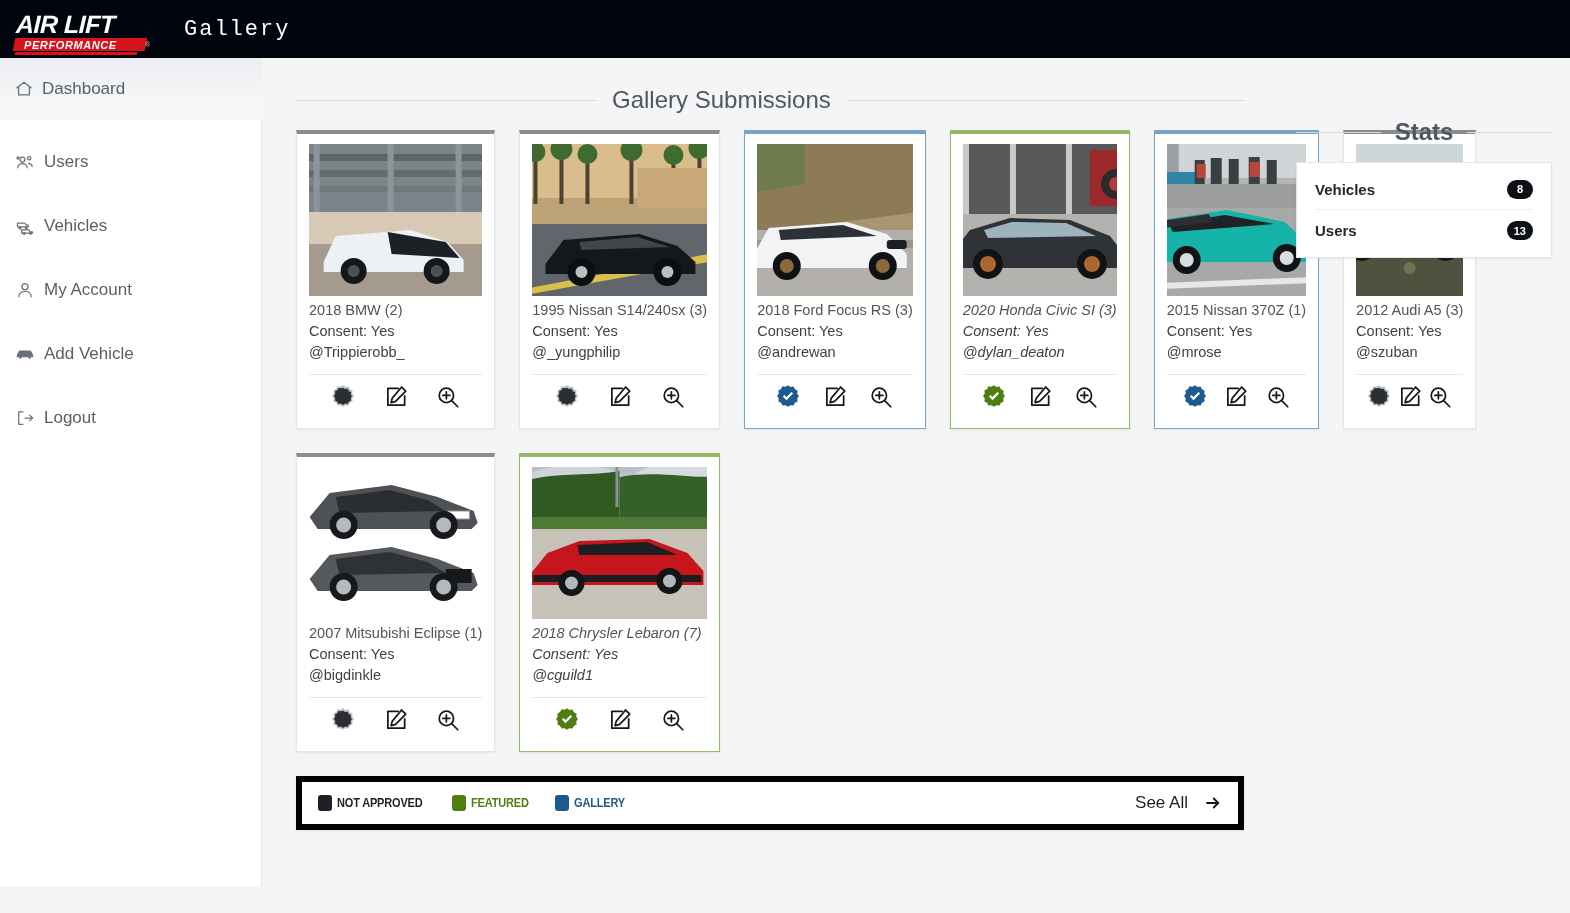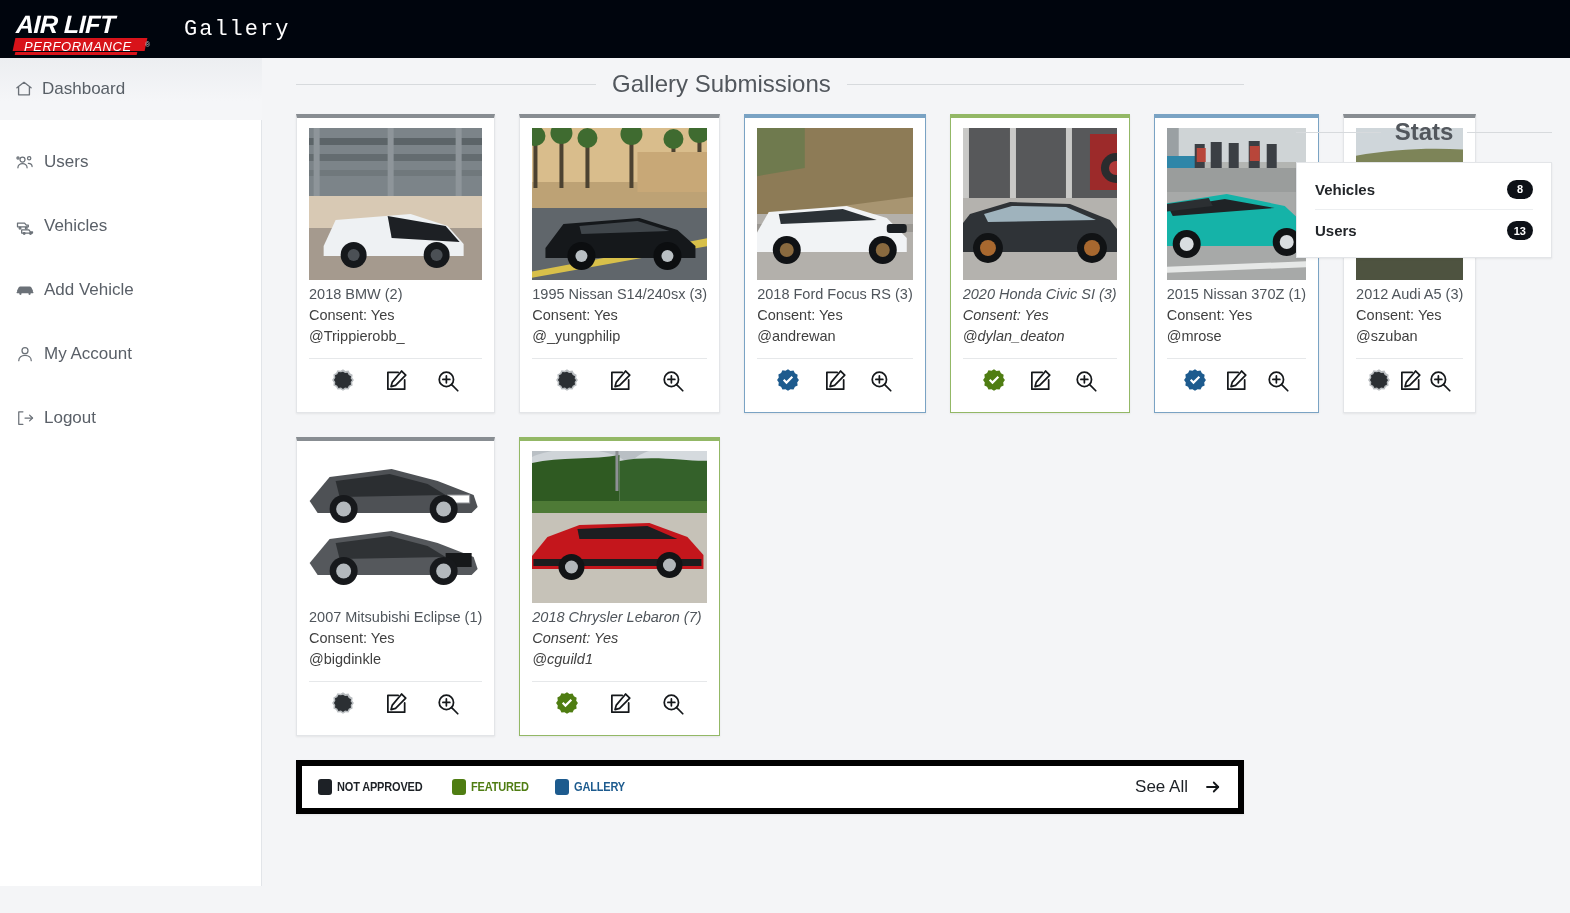--- a/index.html
+++ b/index.html
@@ -37,22 +37,22 @@
     transform: skewX(-12deg);
   }
   .logo-redbar2 {
     position: absolute; left: 1px; top: 44px;
     width: 122px; height: 3px;
     background: #d8131a;
     transform: skewX(-12deg);
   }
   .logo-perf {
     position: absolute; left: 10px; top: 31px;
-    font-style: italic; font-weight: normal;
-    font-size: 13px; letter-spacing: 0.6px;
+    font-style: italic; font-weight: bold;
+    font-size: 11px; letter-spacing: 0.6px;
     color: #ffffff; z-index: 2;
     font-family: "Liberation Sans", sans-serif;
   }
   .logo-reg {
     position: absolute; left: 131px; top: 33px;
     font-size: 7px; color: #cfcfcf; z-index: 3;
   }
   .app-title {
     margin-left: 30px;
     color: #ffffff;
@@ -86,21 +86,21 @@
     color: #5a6068; font-size: 17px;
     cursor: pointer;
   }
   .ico { width: 20px; height: 20px; display:inline-block; flex: none; }
   .ico svg { display: block; width: 20px; height: 20px; }
 
   
   .main {
     position: absolute; top: 58px; left: 262px;
     width: 1016px; height: 855px;
-    padding: 12px 34px 0 34px;
+    padding: 28px 34px 0 34px;
   }
   .section-head {
     display: flex; align-items: center; gap: 16px;
     margin-bottom: 16px;
   }
   .rule { flex: 1; height: 1px; background: #d7dadd; }
   .rule.left { max-width: 300px; }
   .section-title {
     font-size: 24px; color: #52575d; font-weight: normal;
     white-space: nowrap;
@@ -258,37 +258,37 @@
           <circle cx="11" cy="21" r="1"></circle>
           <circle cx="18.6" cy="21" r="1"></circle>
       </svg>
     </span>
     <span>Vehicles</span>
   </div>
 
   <div class="side-item">
     <span class="ico">
       <svg viewBox="0 0 24 24" fill="none" stroke="#6b7178" stroke-width="1.5" stroke-linecap="round" stroke-linejoin="round">
+        <circle cx="12" cy="8" r="3.6"></circle>
+          <path d="M4.5 20c0-3.8 3.4-6.3 7.5-6.3S19.5 16.2 19.5 20"></path>
+      </svg>
+    </span>
+    <span>My Account</span>
+  </div>
+
+  <div class="side-item">
+    <span class="ico">
+      <svg viewBox="0 0 24 24" fill="none" stroke="#6b7178" stroke-width="1.5" stroke-linecap="round" stroke-linejoin="round">
         <path d="M2.5 15v-2.3l2-3.9a2 2 0 0 1 1.8-1.1h11.4a2 2 0 0 1 1.8 1.1l2 3.9V15z" fill="#6b7178" stroke="none"></path>
         <path d="M2.5 15h19"></path>
           <circle cx="6.5" cy="16.5" r="1.4" fill="#6b7178" stroke="none"></circle>
         <circle cx="17.5" cy="16.5" r="1.4" fill="#6b7178" stroke="none"></circle>
       </svg>
     </span>
     <span>Add Vehicle</span>
-  </div>
-
-  <div class="side-item">
-    <span class="ico">
-      <svg viewBox="0 0 24 24" fill="none" stroke="#6b7178" stroke-width="1.5" stroke-linecap="round" stroke-linejoin="round">
-        <circle cx="12" cy="8" r="3.6"></circle>
-          <path d="M4.5 20c0-3.8 3.4-6.3 7.5-6.3S19.5 16.2 19.5 20"></path>
-      </svg>
-    </span>
-    <span>My Account</span>
   </div>
 
   <div class="side-item">
     <span class="ico">
       <svg viewBox="0 0 24 24" fill="none" stroke="#6b7178" stroke-width="1.5" stroke-linecap="round" stroke-linejoin="round">
         <path d="M9.5 4.5H4.5v15h5"></path>
           <path d="M12 12h9"></path>
           <path d="M17.5 8.5 21 12l-3.5 3.5"></path>
       </svg>
     </span>

